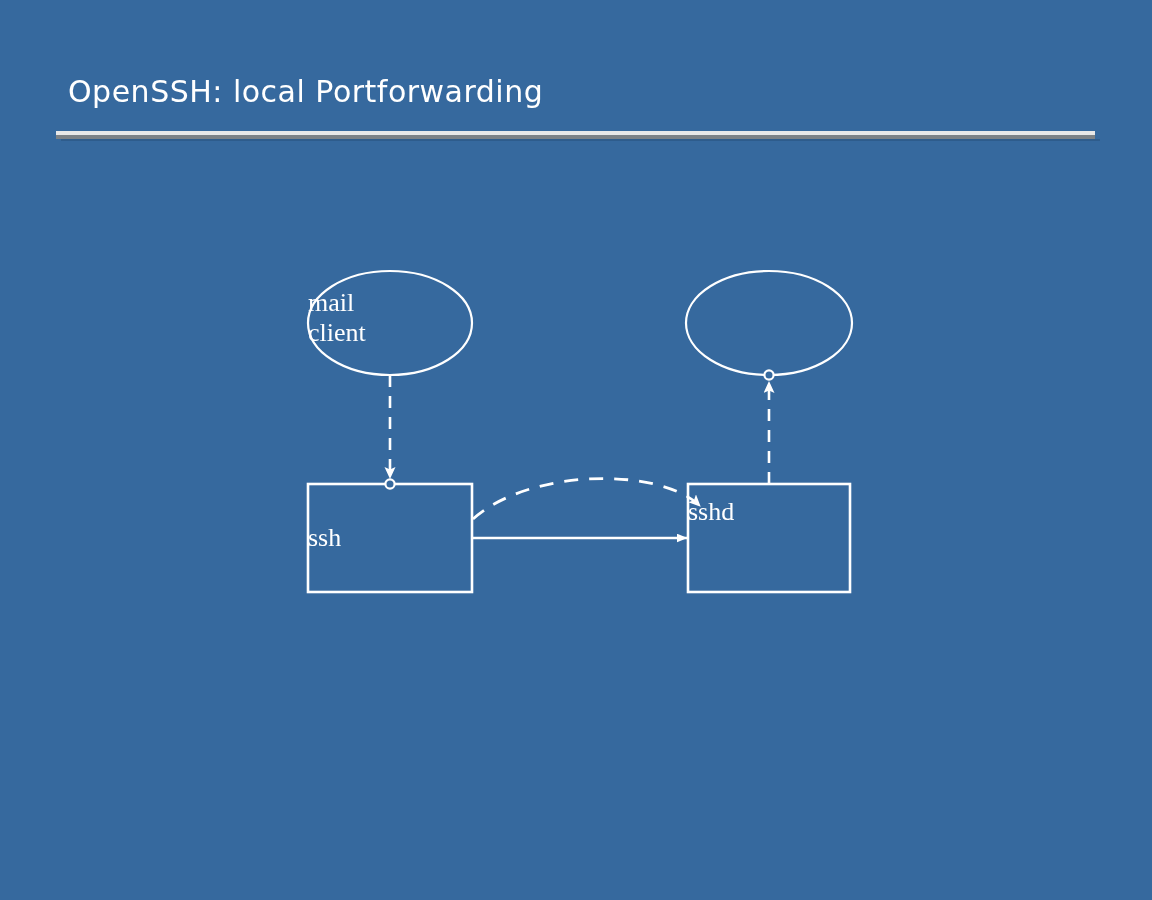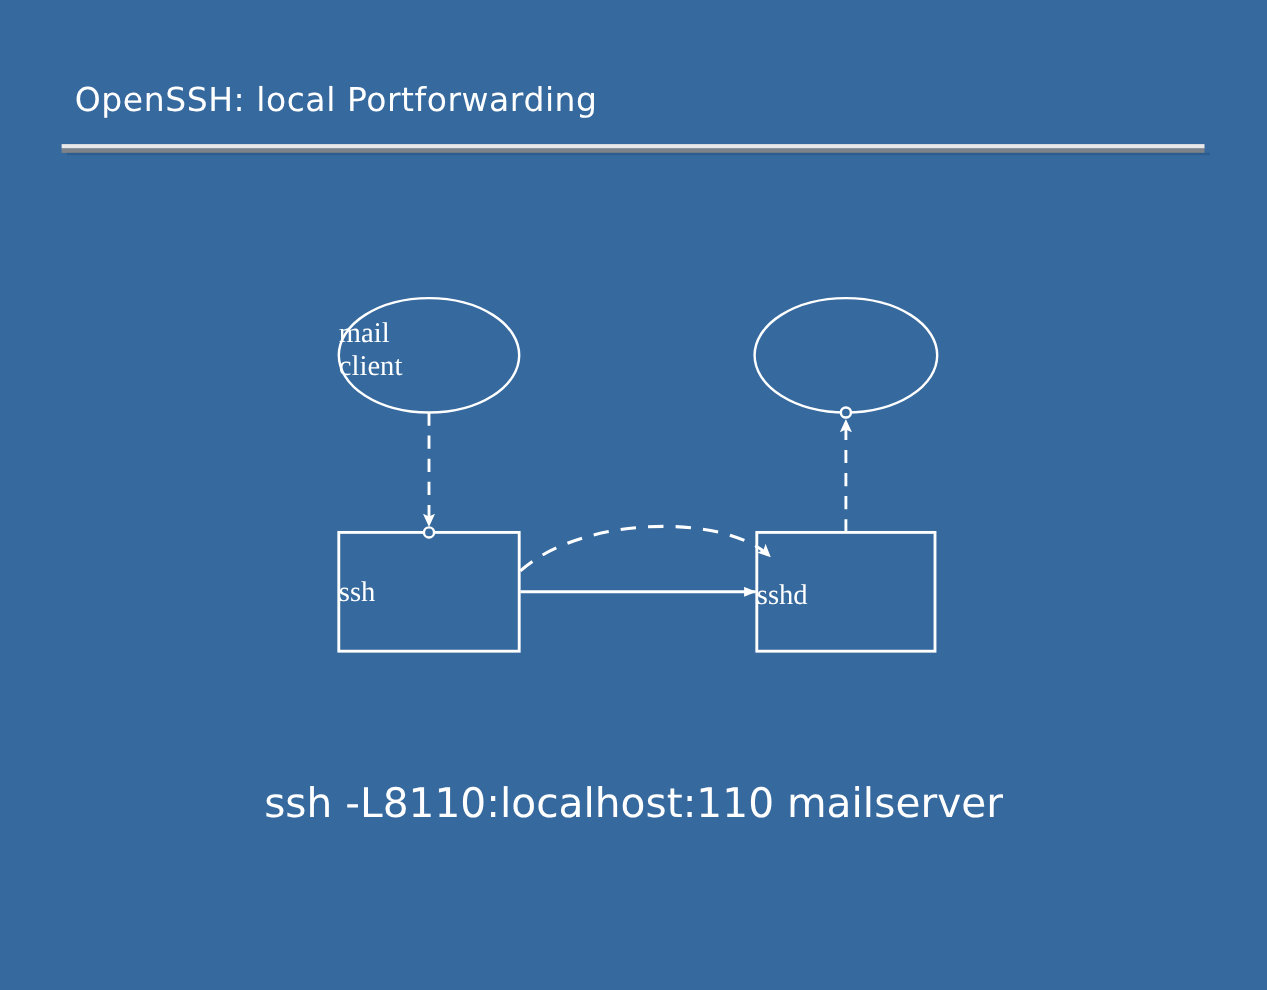--- a/index.html
+++ b/index.html
@@ -82,21 +82,21 @@
     font-family: "Liberation Serif", "DejaVu Serif", serif;
     font-size: 26px;
     line-height: 30px;
     text-align: left;
     white-space: pre-line;
     pointer-events: none;
   }
   .label-mail-client { left: 308px; top: 288px; width: 164px; }
   .label-pop-server  { left: 686px; top: 288px; width: 166px; }
   .label-ssh  { left: 308px; top: 523px; width: 192px; }
-  .label-sshd { left: 688px; top: 526px; width: 178px; }
+  .label-sshd { left: 688px; top: 497px; width: 178px; }
 
   
   .caption {
     position: absolute;
     left: 0;
     top: 707px;
     width: 1152px;
     text-align: center;
     color: #FFFFFF;
     font-family: "DejaVu Sans", sans-serif;
@@ -148,15 +148,14 @@
   </svg>
 
   <div class="node-label label-mail-client">mail
 client</div>
 
 
   <div class="node-label label-ssh">ssh</div>
 
   <div class="node-label label-sshd">sshd</div>
 
-  <div class="caption">ssh -L8110:localhost:110 mailserver</div>
 
 </div>
 
 </body></html>

